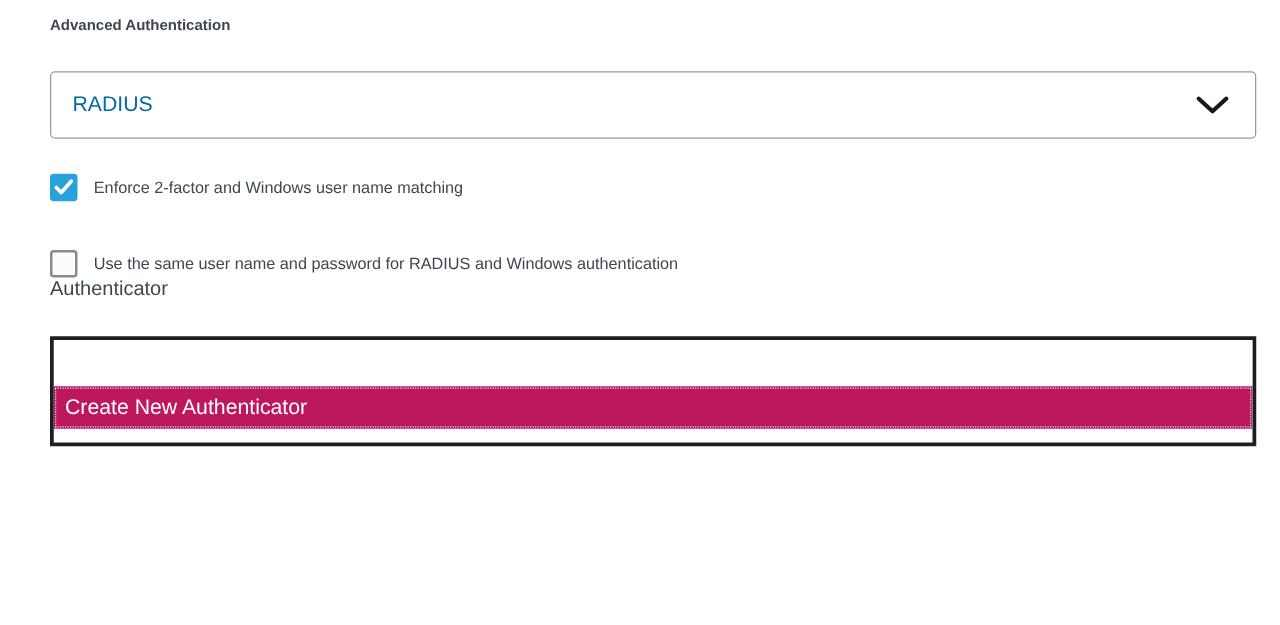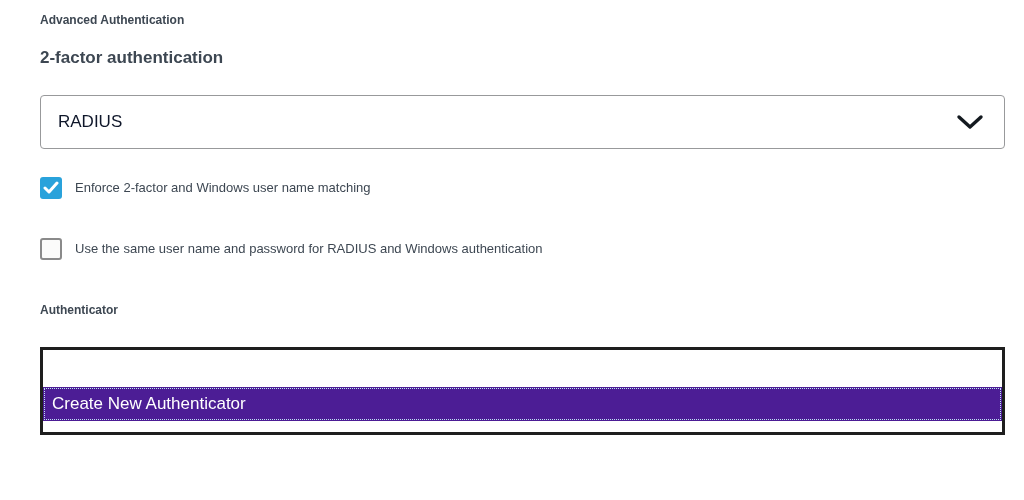--- a/index.html
+++ b/index.html
@@ -39,21 +39,21 @@
     border: 1px solid #98999b;
     border-radius: 4px;
     background: #ffffff;
     display: flex;
     align-items: center;
     padding: 0 20px 0 17px;
     cursor: pointer;
   }
   .select-value {
     font-size: 17px;
-    color: #0f172a;
+    color: #0369a1;
     flex: 1;
   }
   .chevron {
     width: 28px;
     height: 16px;
     flex: 0 0 auto;
   }
   
   .check-row {
     display: flex;
@@ -81,24 +81,23 @@
     background: #fbfbfa;
     border: 2px solid #8a8a8a;
   }
   .check-label {
     font-size: 13px;
     line-height: 22px;
     color: #3d4752;
   }
   
   .auth-label {
-    font-size: 12px;
-    font-weight: bold;
+    font-size: 16px;
+    font-weight: normal;
     line-height: 20px;
-    margin-top: 40px;
   }
   .listbox {
     margin-top: 27px;
     height: 88px;
     box-sizing: border-box;
     border: 3px solid #1e1e1e;
     background: #ffffff;
     overflow: hidden;
   }
   .listbox-option {
@@ -108,34 +107,33 @@
     padding-left: 9px;
     font-size: 17px;
     cursor: pointer;
   }
   .listbox-option.blank {
     height: 37px;
     background: #ffffff;
   }
   .listbox-option.selected {
     height: 34px;
-    background: #4c1d95;
+    background: #be185d;
     color: #ffffff;
     outline: 1px dotted #bfe4f5;
     outline-offset: -2px;
   }
 </style>
 </head>
 <body>
 
 <div class="container">
 
   <div class="section-title">Advanced Authentication</div>
 
-  <div class="field-label">2-factor authentication</div>
 
   <div class="select">
     <span class="select-value">RADIUS</span>
     <svg class="chevron" viewBox="0 0 28 16">
       <polyline points="3,3 14,13 25,3" fill="none" stroke="#13191f" stroke-width="3.4" stroke-linecap="round" stroke-linejoin="round"></polyline>
     </svg>
   </div>
 
   <div class="check-row first">
     <span class="checkbox checked">

